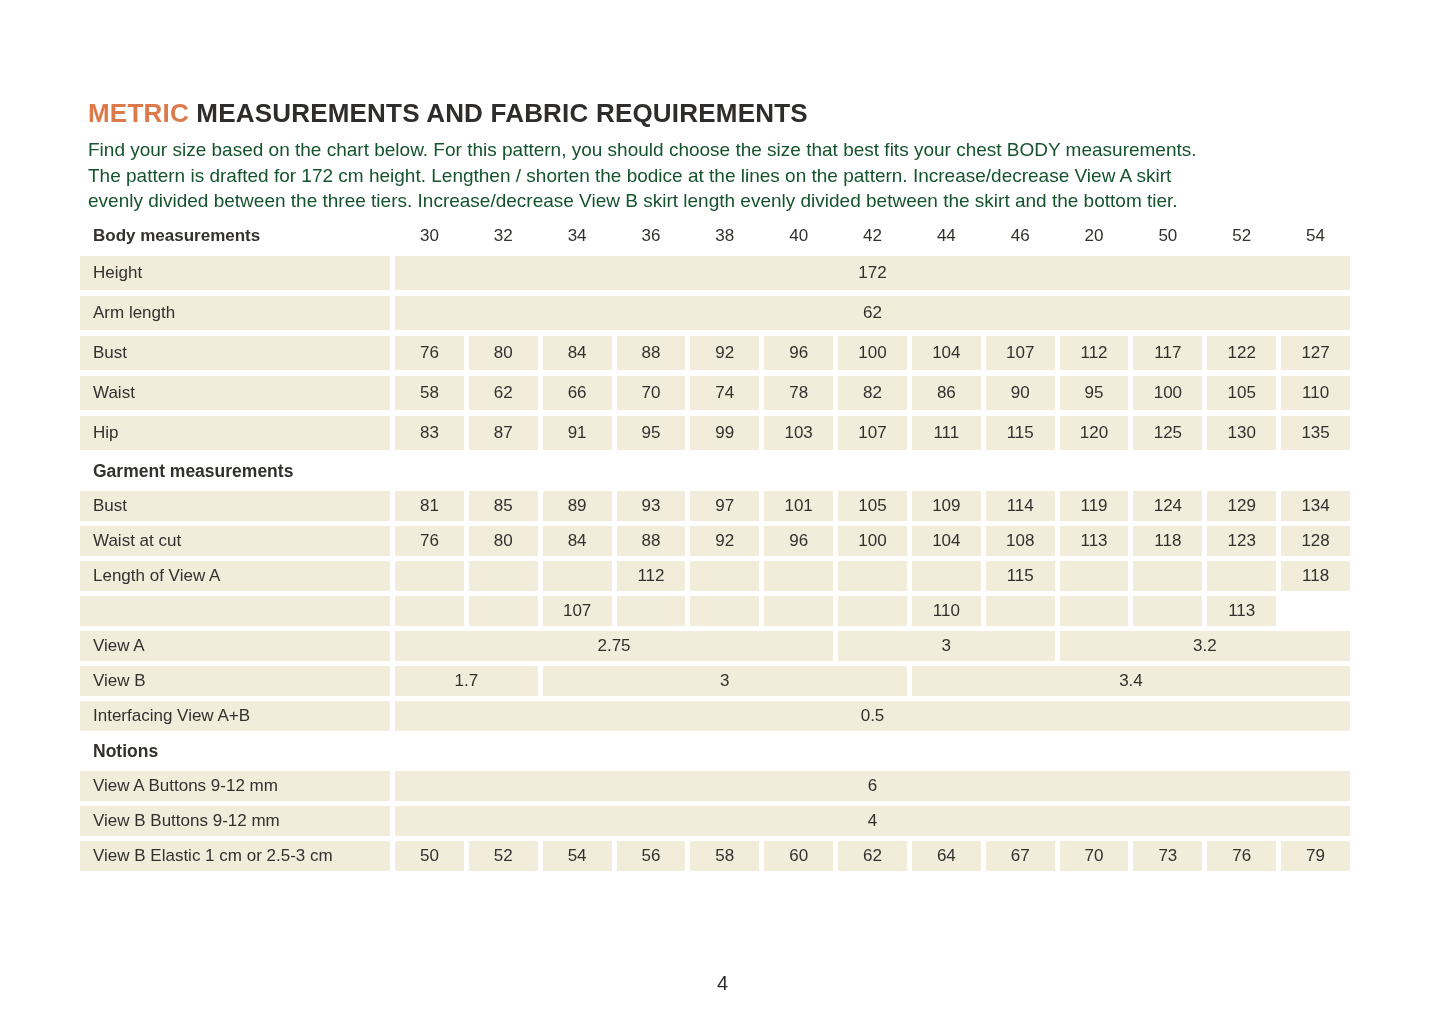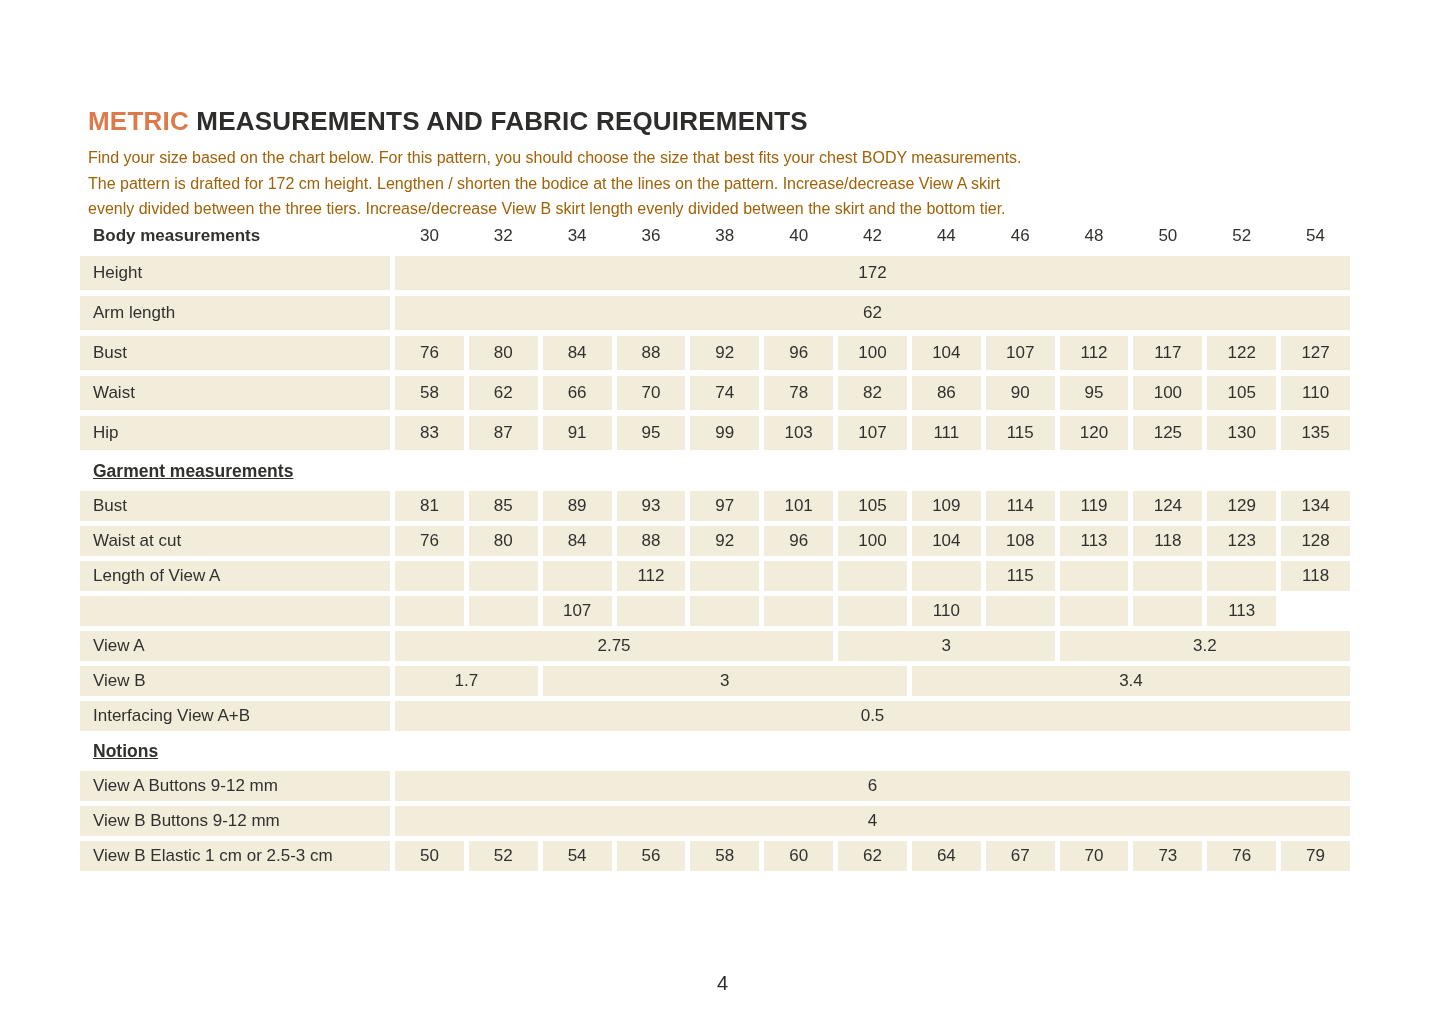--- a/index.html
+++ b/index.html
@@ -20,24 +20,24 @@
     position: absolute;
     left: 88px;
     top: 90px;
     width: 1262px;
   }
   .page-title {
     font-size: 26px;
     font-weight: bold;
     letter-spacing: 0.2px;
     color: #2e2d2b;
-    margin: 16px 0 8px 0;
+    margin: 8px 0 8px 0;
   }
   .page-title .accent { color: var(--accent, #dd7a4b); }
-  .intro { font-size: 16px; line-height: 25.5px; color: #a16207; }
+  .intro { font-size: 19px; line-height: 25.5px; color: #14532d; }
   .size-table {
     position: absolute;
     left: 80px;
     top: 222px;
     width: 1270px;
   }
   .t-row {
     display: grid;
     grid-template-columns: 310px repeat(13, 1fr);
     column-gap: 5px;
@@ -61,21 +61,20 @@
   .header-row .cell { background: transparent; height: 28px; }
   .header-row .label-cell { font-weight: bold; }
   .section-header {
     height: 30px;
     display: flex;
     align-items: center;
     font-weight: bold;
     font-size: 17.5px;
     padding-left: 13px;
     margin: 4px 0 5px 0;
-    text-decoration: underline;
   }
   .page-number {
     position: absolute;
     left: 0;
     right: 0;
     top: 972px;
     text-align: center;
     font-size: 20px;
     color: #2e2d2b;
   }
@@ -100,21 +99,21 @@
 
     <div class="cell">30</div>
         <div class="cell">32</div>
         <div class="cell">34</div>
         <div class="cell">36</div>
         <div class="cell">38</div>
         <div class="cell">40</div>
         <div class="cell">42</div>
         <div class="cell">44</div>
         <div class="cell">46</div>
-        <div class="cell">48</div>
+        <div class="cell">20</div>
         <div class="cell">50</div>
         <div class="cell">52</div>
         <div class="cell">54</div>
       </div>
     <div id="table-body">
         <div class="t-row">
           <div class="cell label-cell">Height</div>
           <div class="cell" style="grid-column: span 13;">172</div>
         </div>
         <div class="t-row">

